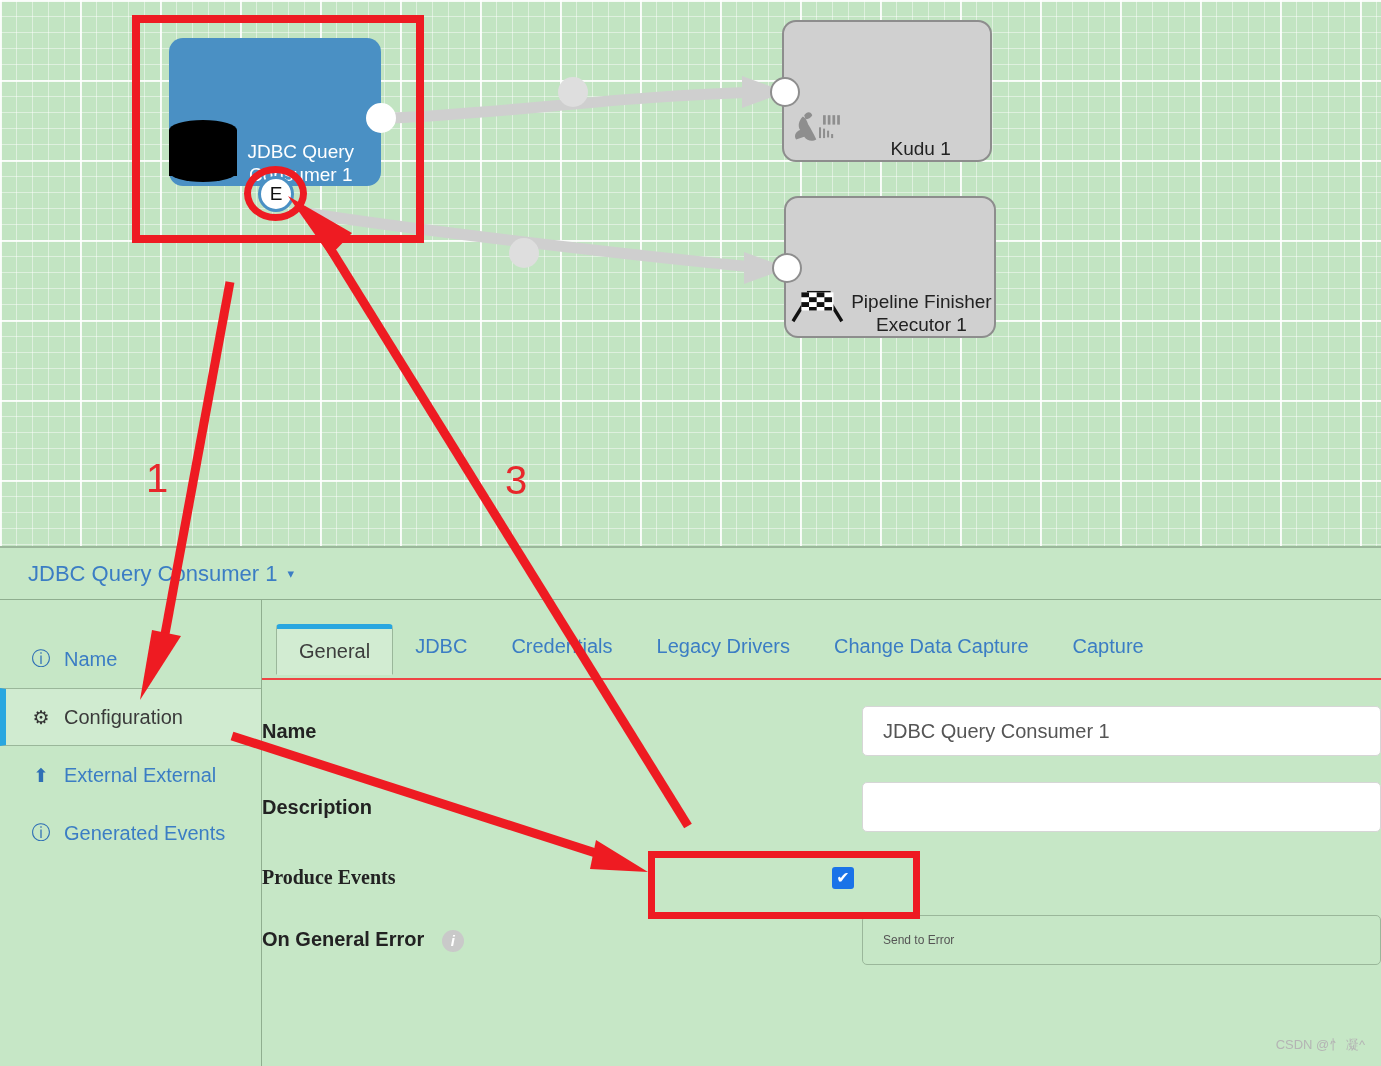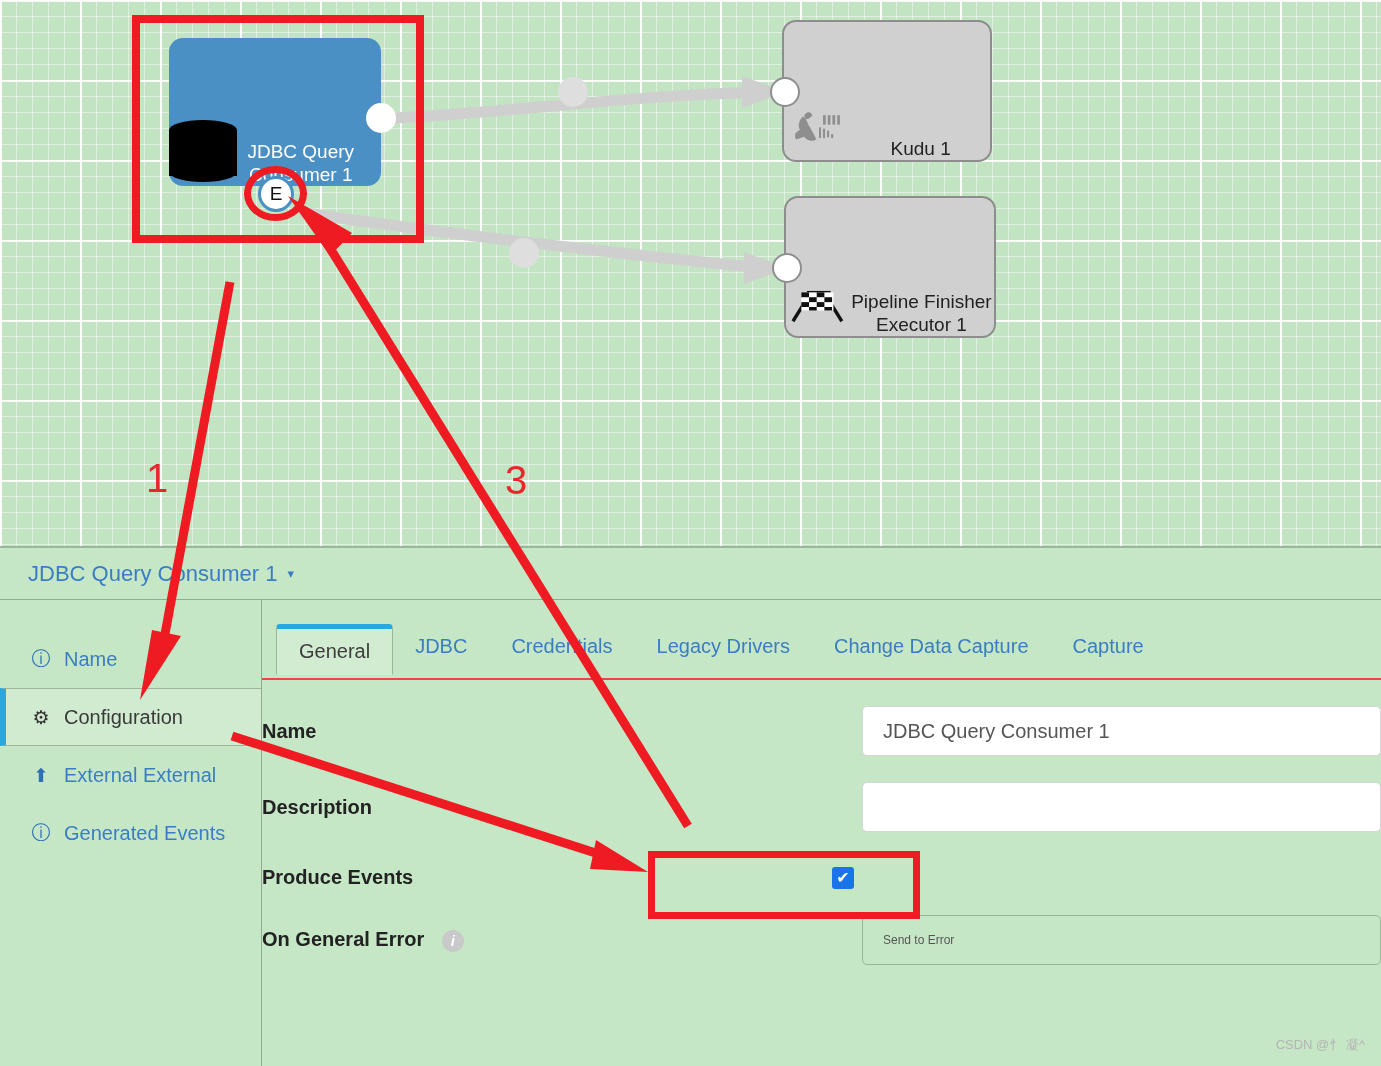--- a/index.html
+++ b/index.html
@@ -91,21 +91,21 @@
               border-top:5px solid #29a7e0;border-radius:4px 4px 0 0;margin-bottom:-1px;}
   .frow{display:flex;align-items:center;margin-top:26px;}
   .flabel{width:600px;padding-right:28px;box-sizing:border-box;
           font-size:20px;font-weight:bold;color:#222;}
   .finput{flex:1;height:50px;background:#fff;border:1px solid #d6d6d6;border-radius:5px;
           display:flex;align-items:center;padding-left:20px;box-sizing:border-box;
           font-size:20px;color:#555;}
   .fselect{flex:1;height:50px;background:transparent;border:1px solid #9ab79a;border-radius:5px;
            display:flex;align-items:center;padding-left:20px;box-sizing:border-box;
            font-size:12px;color:#555;}
-  #row-produce{margin-top:34px;}
+  #row-produce{margin-top:34px;font-family:Liberation Serif, serif;}
   #row-produce .flabel{width:570px;}
   .checkbox{width:22px;height:22px;border-radius:3px;background:#1a73e8;
             display:inline-flex;align-items:center;justify-content:center;
             color:#fff;font-size:16px;line-height:16px;}
   .infodot{display:inline-flex;align-items:center;justify-content:center;
            width:22px;height:22px;border-radius:50%;background:#c9c9c9;color:#fff;
            font-size:15px;margin-left:12px;font-weight:bold;font-style:italic;}
   #watermark{position:absolute;right:16px;bottom:12px;color:#b4b4b4;font-size:13px;}
 </style>
 </head>

